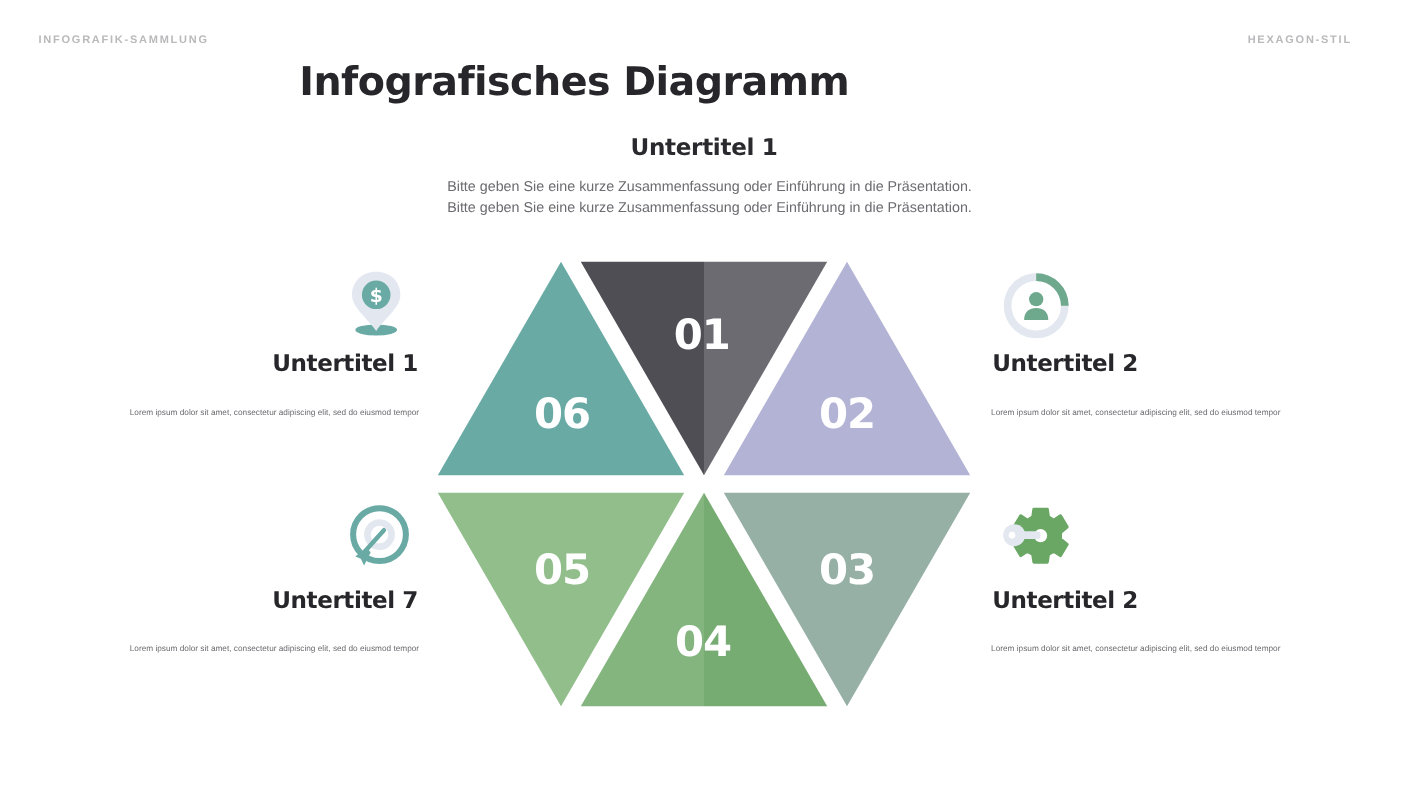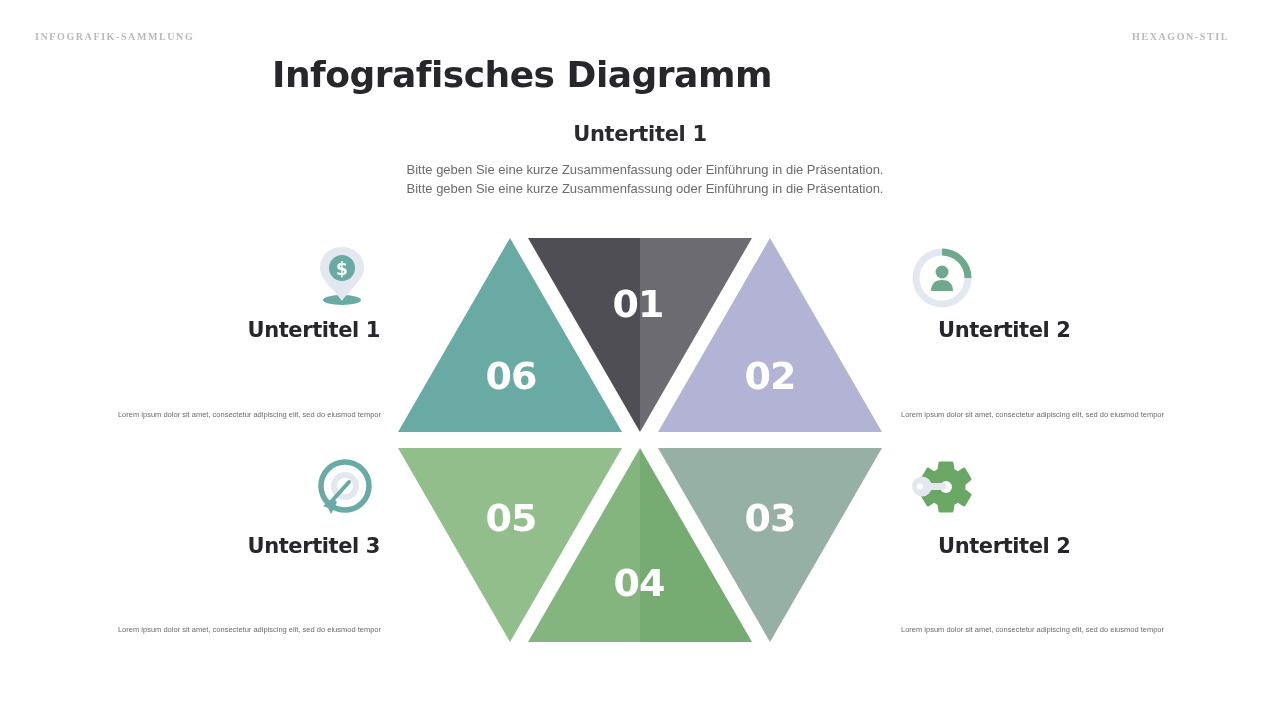--- a/index.html
+++ b/index.html
@@ -1,29 +1,29 @@
 <!DOCTYPE html>
 <html><head>
 <meta charset="utf-8">
 <style>
   html, body { margin:0; padding:0; }
   body { width:1280px; height:720px; background:#ffffff; position:relative; overflow:hidden; font-family:"Liberation Sans", sans-serif; color:#2a2a2e; }
-  .corner { position:absolute; top:31px; font-size:10px; letter-spacing:1.6px; color:#b9b9bc; font-weight:bold; font-family:Liberation Serif, serif; }
+  .corner { position:absolute; top:31px; font-size:10px; letter-spacing:1.6px; color:#b9b9bc; font-weight:bold; font-family:Liberation Sans, sans-serif; }
   .corner.left { left:35px; }
   .corner.right { right:51px; }
   .title { position:absolute; top:54px; left:0; width:1044px; text-align:center; font-size:36px; font-weight:bold; font-family:"DejaVu Sans", sans-serif; letter-spacing:-0.5px; color:#27272b; }
   .subtitle { position:absolute; top:122px; left:0; width:1280px; text-align:center; font-size:21px; font-weight:bold; font-family:"DejaVu Sans", sans-serif; color:#2a2a2e; letter-spacing:-0.3px; }
   .intro { position:absolute; top:161px; left:0; width:1290px; text-align:center; font-size:13px; line-height:18.5px; color:#6b6b70; font-family:"Liberation Sans", sans-serif; }
   .intro div { white-space:nowrap; }
   svg.hex { position:absolute; left:0; top:0; }
   .num { font-family:"DejaVu Sans", sans-serif; font-weight:bold; font-size:38px; fill:#ffffff; letter-spacing:-1px; }
   .item-title { position:absolute; font-size:21px; font-weight:bold; font-family:"DejaVu Sans", sans-serif; color:#27272b; letter-spacing:-0.4px; white-space:nowrap; }
   .item-title.l { right:900px; text-align:right; }
-  .item-title.r { left:938px;text-align:right; }
-  .item-text { position:absolute; font-size:7.5px; color:#6b6b70; white-space:nowrap; font-family:"Liberation Sans", sans-serif;margin-top:40px; }
+  .item-title.r { left:902px;text-align:right; }
+  .item-text { position:absolute; font-size:7.5px; color:#6b6b70; white-space:nowrap; font-family:"Liberation Sans", sans-serif; }
   .item-text.l { right:899px; text-align:right; }
   .item-text.r { left:901px; }
   .icon { position:absolute; }
 </style>
 </head>
 <body>
 
 <div class="corner left">INFOGRAFIK-SAMMLUNG</div>
 <div class="corner right">HEXAGON-STIL</div>
 
@@ -86,21 +86,21 @@
 </svg>
 <div class="item-title r" style="top:318px">Untertitel 2</div>
 <div class="item-text r" style="top:370px">Lorem ipsum dolor sit amet, consectetur adipiscing elit, sed do eiusmod tempor</div>
 
 <svg class="icon" style="left:313px;top:456px" width="64" height="64" viewBox="0 0 64 64">
   <circle cx="32" cy="30" r="24" fill="none" stroke="#69aaa5" stroke-width="5.5"></circle>
   <circle cx="32" cy="30" r="11" fill="none" stroke="#e3e8f0" stroke-width="6"></circle>
   <line x1="36" y1="26" x2="18" y2="46" stroke="#69aaa5" stroke-width="4" stroke-linecap="round"></line>
   <polygon points="10,50 20,42 24,46 18,58 15,52" fill="#69aaa5"></polygon>
 </svg>
-<div class="item-title l" style="top:534px">Untertitel 3</div>
+<div class="item-title l" style="top:534px">Untertitel 7</div>
 <div class="item-text l" style="top:585px">Lorem ipsum dolor sit amet, consectetur adipiscing elit, sed do eiusmod tempor</div>
 
 <svg class="icon" style="left:908px;top:458px" width="66" height="60" viewBox="0 0 66 60">
   <g transform="translate(38,29)">
     <path d="M-6,-24 L6,-24 L7,-17 L12,-14 L18,-18 L24,-8 L18,-3 L18,3 L24,8 L18,18 L12,14 L7,17 L6,24 L-6,24 L-7,17 L-12,14 L-18,18 L-24,8 L-18,3 L-18,-3 L-24,-8 L-18,-18 L-12,-14 L-7,-17 Z" fill="#6aa765" stroke="#6aa765" stroke-width="3" stroke-linejoin="round"></path>
     <circle cx="0" cy="0" r="6" fill="#ffffff"></circle>
   </g>
   <rect x="14" y="25" width="24" height="7" rx="3" fill="#e3e8f0"></rect>
   <circle cx="14" cy="28.5" r="10" fill="#e3e8f0"></circle>
   <circle cx="12" cy="28.5" r="3" fill="#ffffff"></circle>

